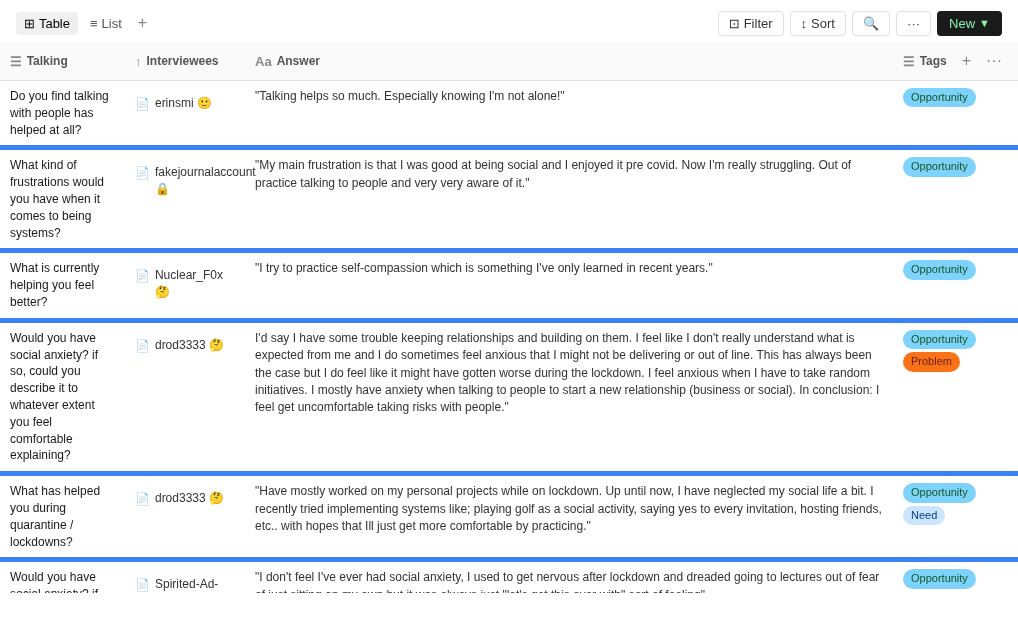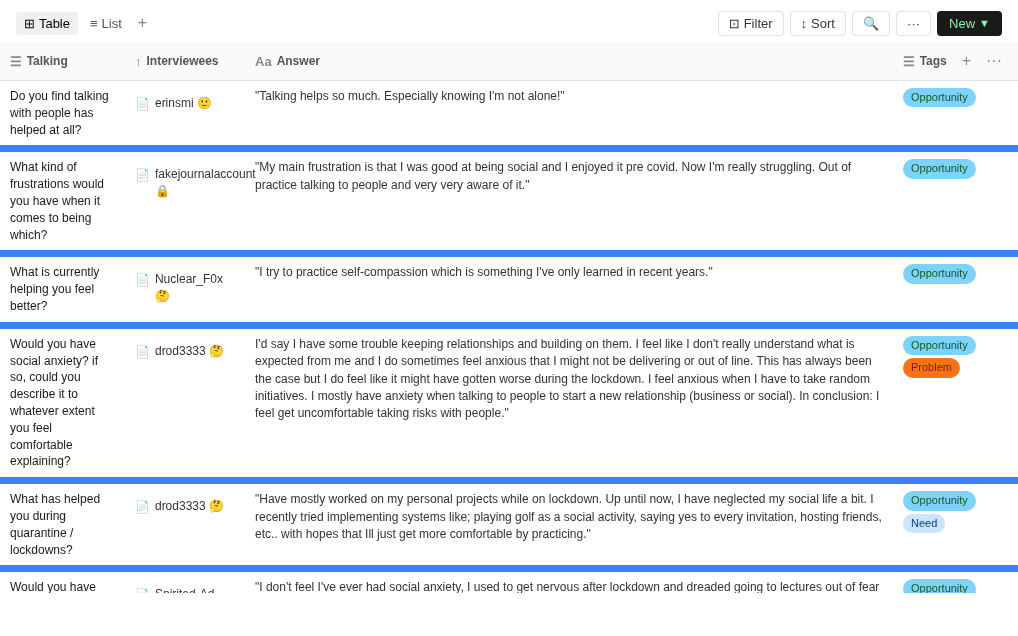--- a/index.html
+++ b/index.html
@@ -25,21 +25,21 @@
     col.col-interviewees { width: 120px; }
     col.col-answer { width: 648px; }
     col.col-tags { width: 125px; }
     
     thead tr { border-bottom: 1px solid #e0e0e0; background: #fafafa; }
     th { padding: 8px 10px; text-align: left; font-weight: 600; font-size: 12px; color: #555; position: sticky; top: 0; background: #fafafa; z-index: 1; border-bottom: 1px solid #e0e0e0; white-space: nowrap; }
     th .th-inner { display: flex; align-items: center; gap: 5px; }
     .th-icon { font-size: 13px; color: #888; }
     .add-col-btn { border: none; background: none; cursor: pointer; font-size: 16px; color: #888; padding: 2px 6px; }
 
-    tbody tr { border-bottom: 7px solid #3b82f6; }
+    tbody tr { border-bottom: 5px solid #3b82f6; }
     td { padding: 7px 10px; vertical-align: top; font-size: 12px; line-height: 1.4; }
     
     .question-cell { color: #1a1a1a; font-size: 12px; }
     
     .interviewer-cell { display: flex; align-items: flex-start; gap: 5px; color: #333; font-size: 12px; padding-top: 7px; }
     .doc-icon { color: #888; font-size: 12px; flex-shrink: 0; margin-top: 1px; }
     
     .answer-cell { color: #333; font-size: 12px; line-height: 1.45; }
     
     .tags-cell { display: flex; flex-wrap: wrap; gap: 3px; padding-top: 7px; }
@@ -137,21 +137,21 @@
               <span class="doc-icon">📄</span>
               <span>erinsmi 🙂</span>
             </div>
           </td>
           <td class="answer-cell">"Talking helps so much. Especially knowing I'm not alone!"</td>
           <td class="tags-cell">
             <span class="tag tag-opportunity">Opportunity</span>
           </td>
         </tr>
         <tr>
-          <td class="question-cell">What kind of frustrations would you have when it comes to being which?</td>
+          <td class="question-cell">What kind of frustrations would you have when it comes to being systems?</td>
           <td>
             <div class="interviewer-cell">
               <span class="doc-icon">📄</span>
               <span>fakejournalaccount 🔒</span>
             </div>
           </td>
           <td class="answer-cell">"My main frustration is that I was good at being social and I enjoyed it pre covid. Now I'm really struggling. Out of practice talking to people and very very aware of it."</td>
           <td class="tags-cell">
             <span class="tag tag-opportunity">Opportunity</span>
           </td>

